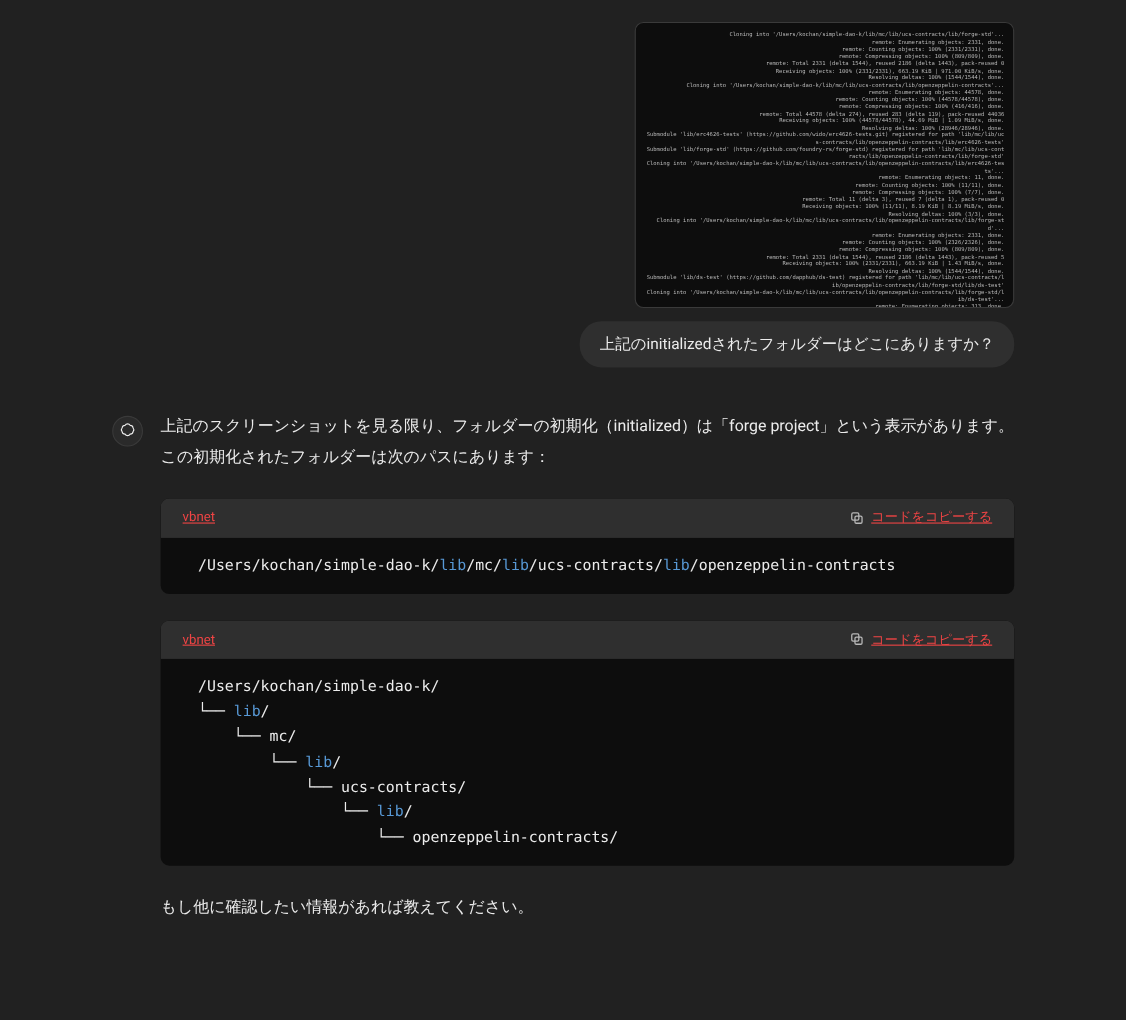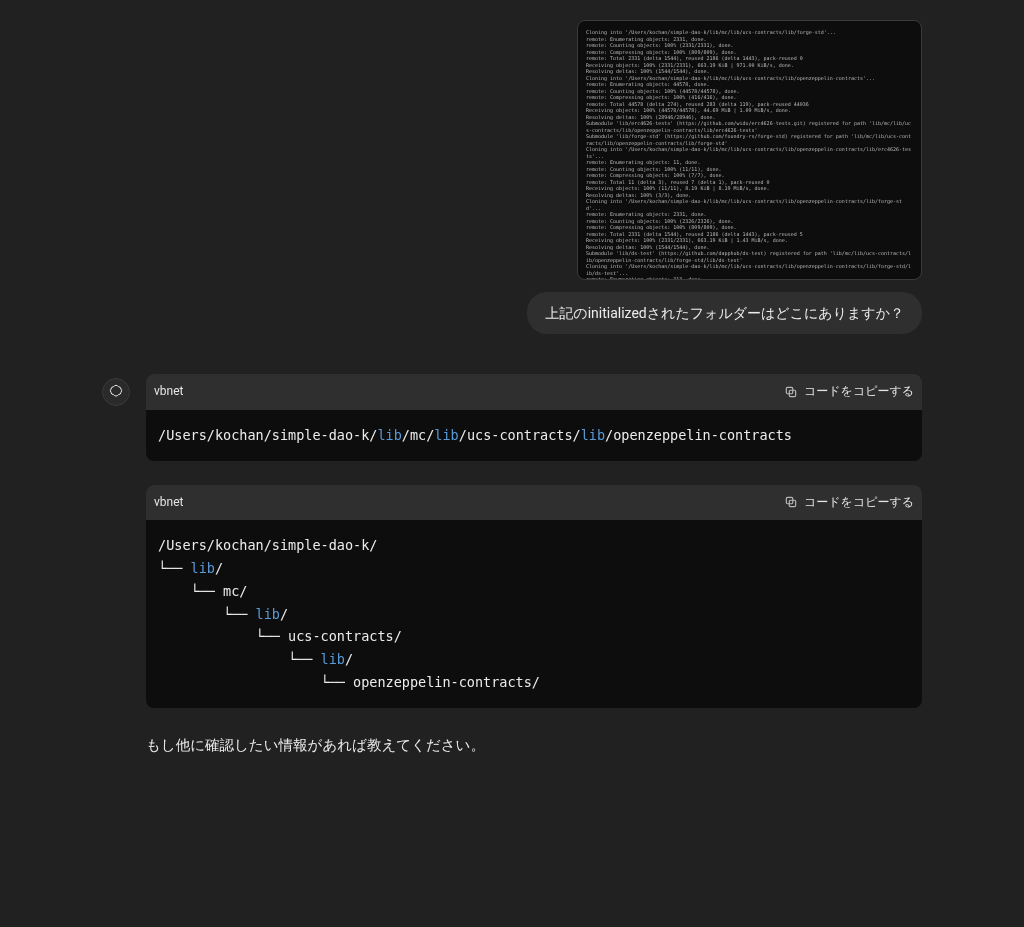--- a/index.html
+++ b/index.html
@@ -16,20 +16,21 @@
     .container {
       max-width: 860px;
       margin: 0 auto;
       padding: 0 20px;
     }
     .user-message {
       display: flex;
       flex-direction: column;
       align-items: flex-end;
       margin-bottom: 40px;
+      text-align: right;
     }
     .terminal-shot {
       width: 345px;
       height: 260px;
       background: #0d0d0d;
       border: 1px solid #3a3a3a;
       border-radius: 8px;
       padding: 8px;
       overflow: hidden;
       margin-bottom: 12px;
@@ -74,38 +75,39 @@
       line-height: 1.9;
     }
     .code-block {
       background: #0d0d0d;
       border-radius: 8px;
       margin-bottom: 24px;
       overflow: hidden;
     }
     .code-header {
       background: #2f2f2f;
-      padding: 8px 8px;
+      padding: 8px 20px;
       display: flex;
       justify-content: space-between;
       align-items: center;
       font-size: 12px;
-      color: #e5e5e5;
+      color: #ef4444;
+      text-decoration: underline;
     }
     .copy-btn {
       display: flex;
       align-items: center;
       gap: 6px;
       cursor: pointer;
       font-size: 12px;
       text-align: center;
     }
     .copy-btn svg { width: 14px; height: 14px; }
     .code-body {
-      padding: 14px 12px;
+      padding: 14px 34px;
       font-family: "SF Mono", Monaco, Consolas, monospace;
       font-size: 13.5px;
       color: #ececec;
       white-space: pre;
       overflow-x: auto;
       line-height: 1.7;
     }
     .hl { color: #5899d6; }
     .tree-line { display: block; }
   </style>
@@ -161,20 +163,21 @@
   </div>
 
   <div class="assistant-row">
     <div class="avatar">
       <svg viewBox="0 0 24 24" fill="none" stroke="#ececec" stroke-width="1.5">
         <path d="M12 2a4 4 0 0 1 3.5 2 4 4 0 0 1 4 3.5 4 4 0 0 1 0 5 4 4 0 0 1-4 3.5 4 4 0 0 1-7 0 4 4 0 0 1-4-3.5 4 4 0 0 1 0-5 4 4 0 0 1 4-3.5A4 4 0 0 1 12 2z"></path>
       </svg>
     </div>
     <div class="assistant-content">
 
+      <p class="paragraph">上記のスクリーンショットを見る限り、フォルダーの初期化（initialized）は「forge project」という表示があります。この初期化されたフォルダーは次のパスにあります：</p>
 
       <div class="code-block">
         <div class="code-header">
           <span>vbnet</span>
           <div class="copy-btn">
             <svg viewBox="0 0 24 24" fill="none" stroke="#b8b8b8" stroke-width="2">
               <rect x="9" y="9" width="11" height="11" rx="2"></rect>
                 <rect x="4" y="4" width="11" height="11" rx="2"></rect>
             </svg>
             <span>コードをコピーする</span>

